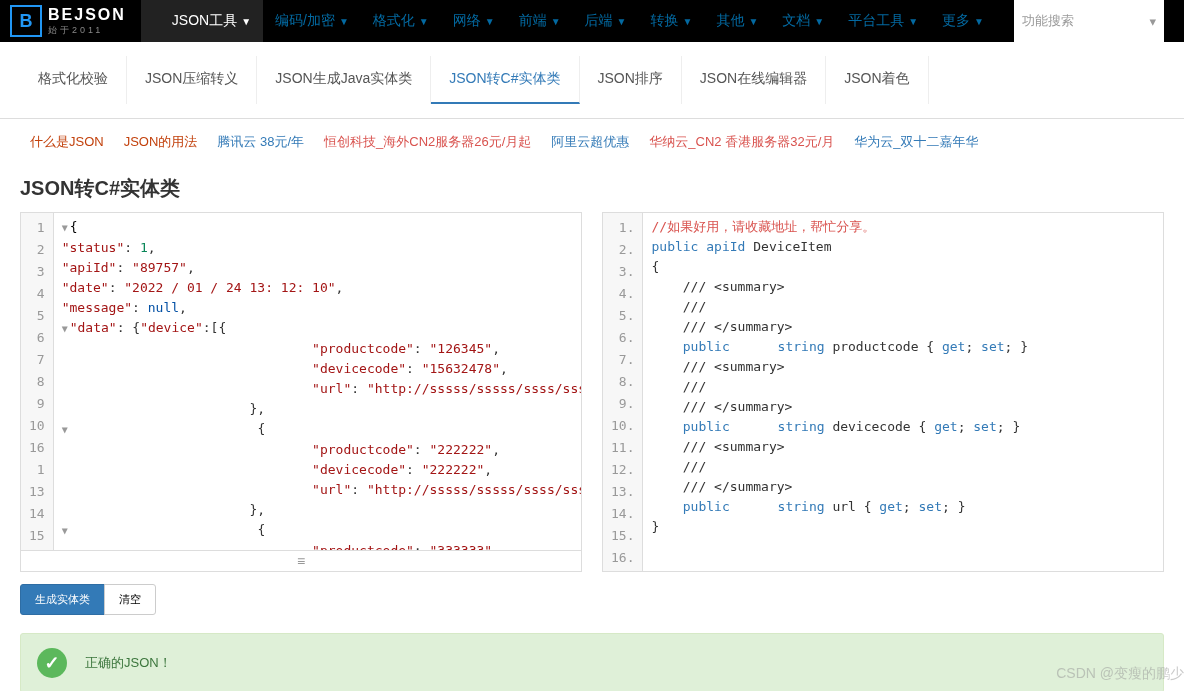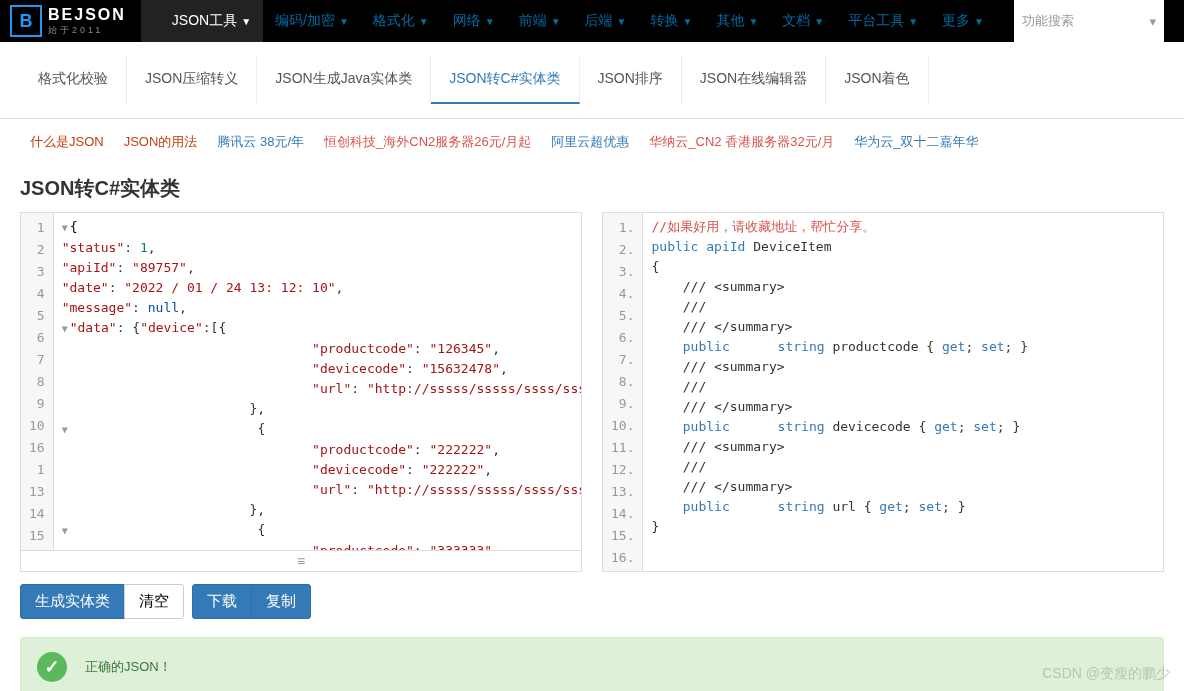--- a/index.html
+++ b/index.html
@@ -41,32 +41,32 @@
     .tk-str { color: #a31515; }
     .tk-num { color: #098658; }
     .tk-null { color: #0451a5; }
     .cs-comment { color: #d9534f; }
     .cs-kw { color: #337ab7; }
     .cs-type { color: #337ab7; margin-left: 40px; }
     .cs-plain { color: #333; }
     .grip { text-align: center; border-top: 1px solid #ddd; padding: 2px; font-weight: bold; color: #999; position: absolute; bottom: 0; left: 0; right: 0; background: #fff; }
     
     .buttons { padding: 12px 20px; display: flex; gap: 8px; align-items: center; }
-    .btn { padding: 7px 14px; border: 1px solid #ccc; background: #fff; cursor: pointer; font-size: 15px; border-radius: 3px; }
+    .btn { padding: 7px 14px; border: 1px solid #ccc; background: #fff; cursor: pointer; font-size: 11px; border-radius: 3px; }
     .btn-primary { background: #337ab7; color: #fff; border-color: #2e6da4; }
     .btn-group { display: flex; }
     .btn-group .btn { border-radius: 0; margin-left: -1px; }
     .btn-group .btn:first-child { border-radius: 3px 0 0 3px; margin-left: 0; }
     .btn-group .btn:last-child { border-radius: 0 3px 3px 0; }
     
     .alert { margin: 6px 20px; background: #dff0d8; border: 1px solid #d6e9c6; padding: 14px 16px; display: flex; align-items: center; border-radius: 3px; }
     .alert-icon { width: 30px; height: 30px; border-radius: 50%; background: #5cb85c; color: #fff; display: flex; align-items: center; justify-content: center; font-size: 18px; margin-right: 18px; font-weight: bold; }
     .alert-text { color: #3c763d; font-size: 13px; }
     
-    .watermark { position: fixed; bottom: 8px; right: 14px; color: rgba(150,150,150,0.5); font-size: 14px; }
+    .watermark { position: fixed; bottom: 8px; right: 0; color: rgba(150,150,150,0.5); font-size: 14px; }
   </style>
 </head>
 <body>
 
 <div class="top-nav">
   <div class="logo">
     <div class="logo-icon">B</div>
     <div>
       <div class="logo-text">BEJSON</div>
       <div class="logo-sub">始于2011</div>
@@ -197,24 +197,20 @@
         </div>
     </div>
   </div>
 </div>
 
 <div class="buttons">
   <div class="btn-group">
     <button class="btn btn-primary">生成实体类</button>
     <button class="btn">清空</button>
   </div>
-  <div class="btn-group">
-    <button class="btn btn-primary">下载</button>
-    <button class="btn btn-primary">复制</button>
-  </div>
 </div>
 
 <div class="alert">
   <div class="alert-icon">✓</div>
   <div class="alert-text">正确的JSON！</div>
 </div>
 
 <div class="watermark">CSDN @变瘦的鹏少</div>
 
 </body></html>

